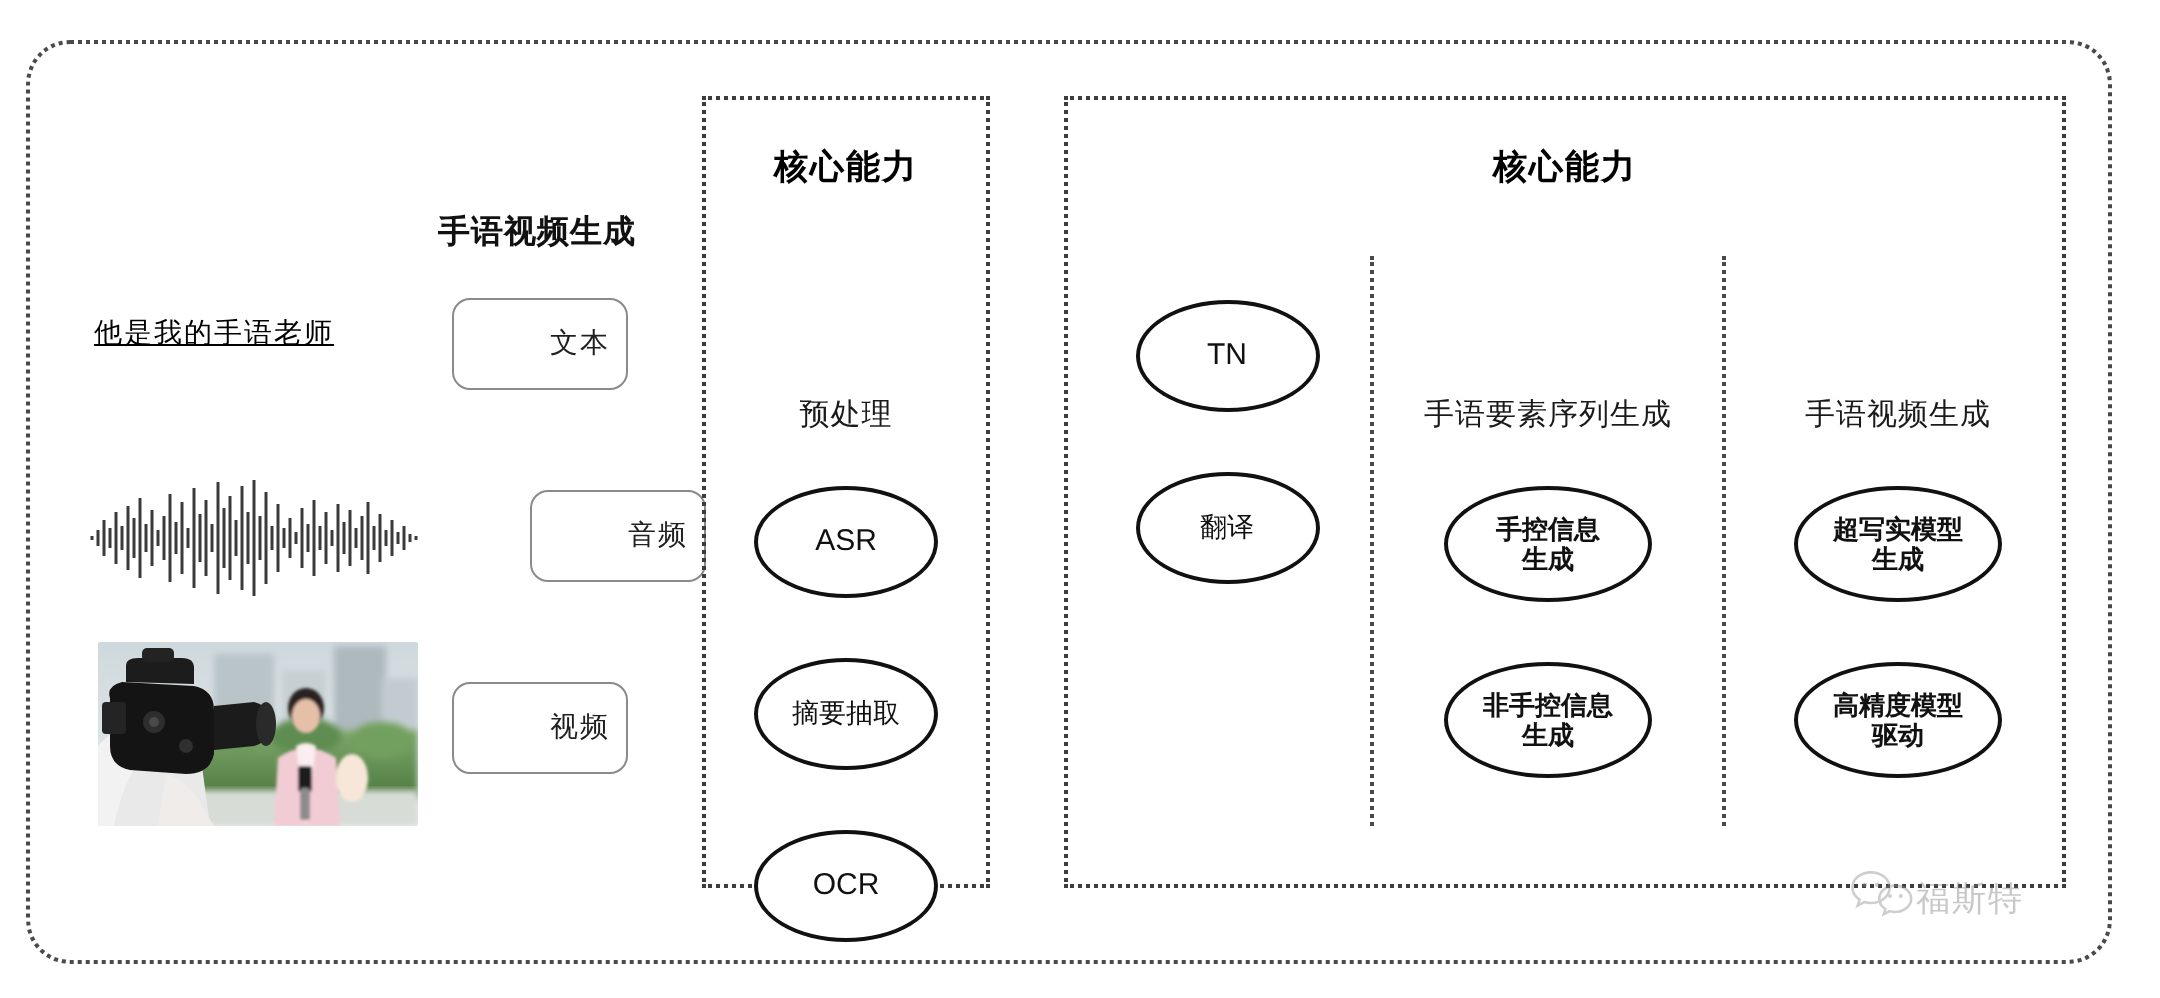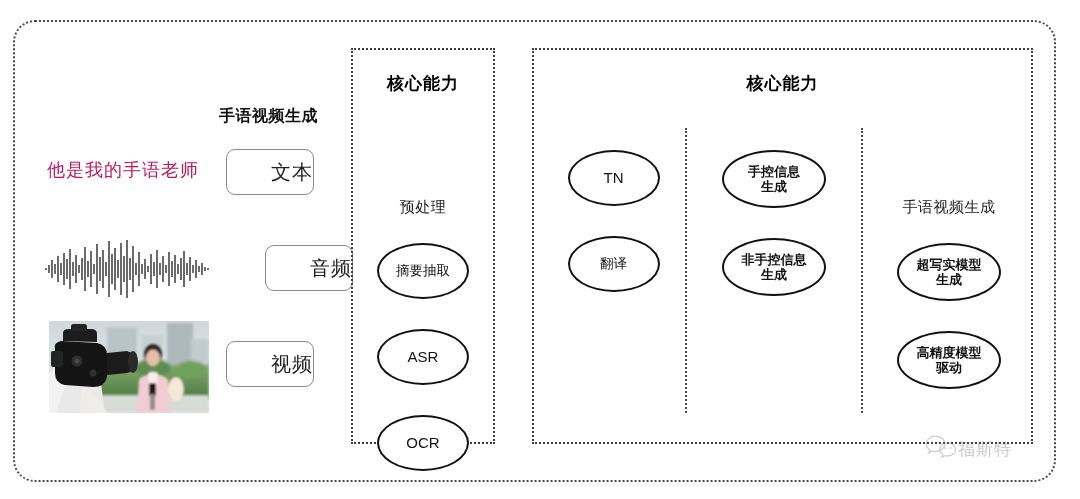--- a/index.html
+++ b/index.html
@@ -126,36 +126,37 @@
     font-size: 16px;
     font-weight: bold;
     color: #111;
     letter-spacing: 0.5px;
     white-space: nowrap;
   }
   .sample-text {
     position: absolute;
     left: 47px;
     top: 158px;
-    font-size: 18px;
-    color: #be185d;
+    font-size: 14px;
+    color: #000000;
     white-space: nowrap;
     letter-spacing: 1px;
+    text-decoration: underline;
   }
   .chip {
     position: absolute;
     width: 88px;
     height: 46px;
     border: 1.4px solid #8a8a8a;
     border-radius: 9px;
     box-sizing: border-box;
     display: flex;
     align-items: center;
-    justify-content: flex-end;
-    font-size: 20px;
+    justify-content: center;
+    font-size: 14px;
     color: #1f1f1f;
     background: #fff;
     letter-spacing: 1px;
     padding-left: 40px;
   }
   .chip-text  { left: 226px; top: 149px; }
   .chip-audio { left: 226px; top: 245px; margin-left: 39px; }
   .chip-video { left: 226px; top: 341px; }
 
   
@@ -345,25 +346,25 @@
   <div class="chip chip-video">
     <span>视频</span>
   </div>
 
   <div class="panel panel-scene">
     <div class="panel-title">核心能力</div>
 
     <div class="scene-col">
       <div class="col-head">预处理</div>
 
+      <div class="ellipse latin">
+        <span>ASR</span>
+      </div>
       <div class="ellipse">
         <span>摘要抽取</span>
-      </div>
-      <div class="ellipse latin">
-        <span>ASR</span>
       </div>
       <div class="ellipse latin">
         <span>OCR</span>
       </div>
     </div>
   </div>
 
   <div class="panel panel-core">
     <div class="panel-title">核心能力</div>
 
@@ -373,20 +374,21 @@
     <div class="col col-1">
       <div class="ellipse latin">
         <span>TN</span>
       </div>
       <div class="ellipse">
         <span>翻译</span>
       </div>
     </div>
 
     <div class="col col-2">
+      <div class="col-head">手语要素序列生成</div>
       <div class="ellipse wide">
         <span>手控信息<br>生成</span>
       </div>
       <div class="ellipse wide">
         <span>非手控信息<br>生成</span>
       </div>
     </div>
 
     <div class="col col-3">
       <div class="col-head">手语视频生成</div>

